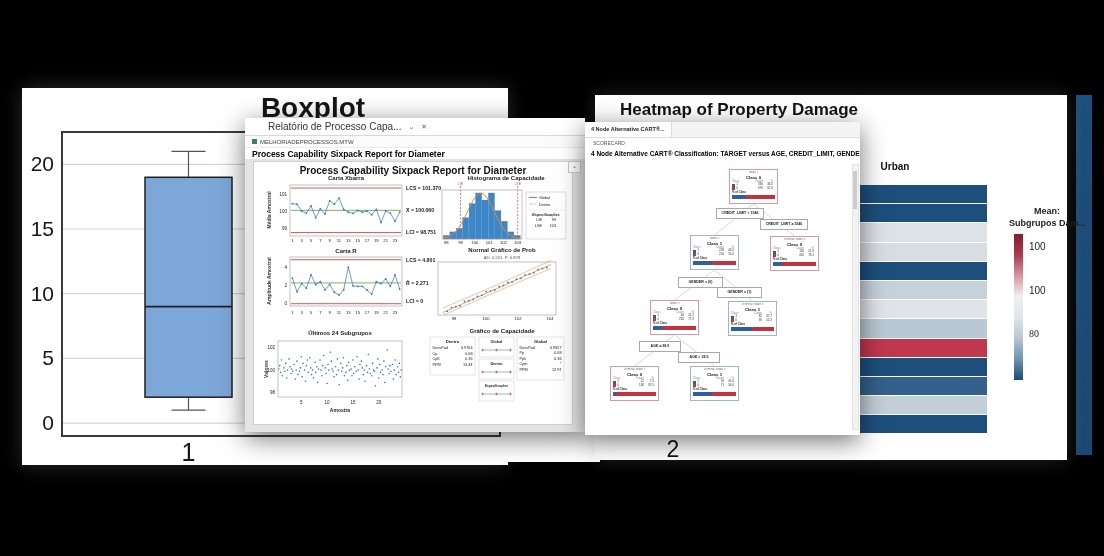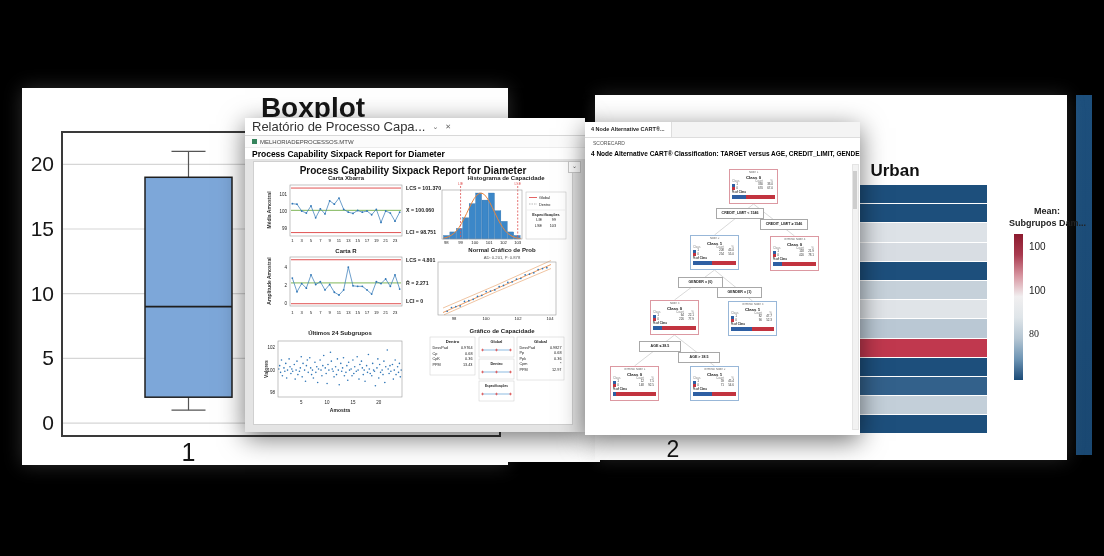--- a/index.html
+++ b/index.html
@@ -11,32 +11,32 @@
   .bp-title{position:absolute;left:48px;top:4px;width:486px;text-align:center;
             font-size:28px;font-weight:600;color:#161616;}
   #bp-svg{position:absolute;left:0;top:0;}
   
   #strip2{left:508px;top:430px;width:92px;height:32px;}
   #x2-label{position:absolute;left:658px;top:436px;width:30px;text-align:center;
             font-size:23px;color:#161616;z-index:3;}
   
   #hm-card{left:595px;top:95px;width:472px;height:365px;z-index:2;box-shadow:0 0 18px rgba(180,180,180,.2);}
   .hm-title{position:absolute;left:25px;top:5px;font-size:17px;font-weight:bold;color:#121212;white-space:nowrap;}
-  .hm-col{position:absolute;left:245px;top:66px;width:110px;text-align:center;font-size:17px;font-weight:bold;color:#111;}
+  .hm-col{position:absolute;left:245px;top:66px;width:110px;text-align:center;font-size:10px;font-weight:bold;color:#111;}
   .hm-rows{position:absolute;left:235px;top:90px;width:157px;}
   .hm-row{height:18.2px;border-bottom:1px solid #fff;}
   .hm-lg1{position:absolute;left:416px;top:111px;font-size:9px;font-weight:bold;color:#222;padding-left:23px;}
   .hm-lg2{position:absolute;left:414px;top:123px;font-size:9px;font-weight:bold;color:#222;white-space:nowrap;}
   .hm-grad{position:absolute;left:419px;top:139px;width:9px;height:146px;}
   .hm-tick{position:absolute;left:434px;font-size:10px;color:#222;}
   
   .window{position:absolute;box-shadow:0 6px 24px rgba(0,0,0,.55);}
   #sixpack{left:245px;top:118px;width:340px;height:314px;background:#e4e4e4;z-index:4;}
   .sp-titlebar{height:17px;background:#fff;border-bottom:1px solid #d8d8d8;display:flex;align-items:center;}
-  .sp-title{font-size:13px;color:#333;padding-left:7px;}
+  .sp-title{font-size:10px;color:#333;padding-left:23px;}
   .tb-ic{font-size:7px;color:#666;margin-left:7px;line-height:7px;}
   .sp-ws{height:11px;background:#fbfbfb;display:flex;align-items:center;font-size:6px;color:#444;
          padding-left:7px;border-bottom:1px solid #ececec;}
   .ws-ic{width:5px;height:5px;background:#35845c;margin-right:3px;}
   .sp-head{height:12px;font-size:8.5px;font-weight:bold;color:#000;padding:1px 0 0 7px;background:#fff;}
   .sp-content{position:absolute;left:0;top:41px;right:0;bottom:0;background:#e4e4e4;}
   .sp-card{position:absolute;left:8px;top:2px;width:318px;height:262px;background:#fff;border:1px solid #d0d0d0;}
   .sp-expand{position:absolute;right:4px;top:2px;width:11px;height:10px;background:#fff;border:1px solid #c9c9c9;
              font-size:6px;line-height:9px;text-align:center;color:#555;}
   svg text{font-family:"Liberation Sans","DejaVu Sans",sans-serif;}
@@ -92,20 +92,21 @@
         <rect x="123" y="89.27659574468085" width="87" height="219.91489361702128" fill="#7da7d9" stroke="#1f1f1f" stroke-width="1.5"></rect>
         <line x1="123" x2="210" y1="218.63829787234044" y2="218.63829787234044" stroke="#1f1f1f" stroke-width="1.8"></line>
         <rect x="40" y="44" width="438" height="304" fill="none" stroke="#3a3a3a" stroke-width="2"></rect>
         <text x="166.5" y="373" text-anchor="middle" font-size="25" fill="#161616">1</text>
       </svg>
   </div>
 
   <div class="card" id="strip2"></div>
 
   <div class="card" id="hm-card">
+    <div class="hm-title">Heatmap of Property Damage</div>
     <div class="hm-col">Urban</div>
     <div class="hm-rows" id="hm-rows">
         <div class="hm-row" title="40" style="background: rgb(29, 79, 124);"></div>
         <div class="hm-row" title="42" style="background: rgb(29, 79, 124);"></div>
         <div class="hm-row" title="150" style="background: rgb(221, 226, 231);"></div>
         <div class="hm-row" title="145" style="background: rgb(216, 221, 227);"></div>
         <div class="hm-row" title="38" style="background: rgb(29, 79, 124);"></div>
         <div class="hm-row" title="118" style="background: rgb(198, 209, 218);"></div>
         <div class="hm-row" title="152" style="background: rgb(224, 228, 232);"></div>
         <div class="hm-row" title="105" style="background: rgb(186, 200, 212);"></div>

